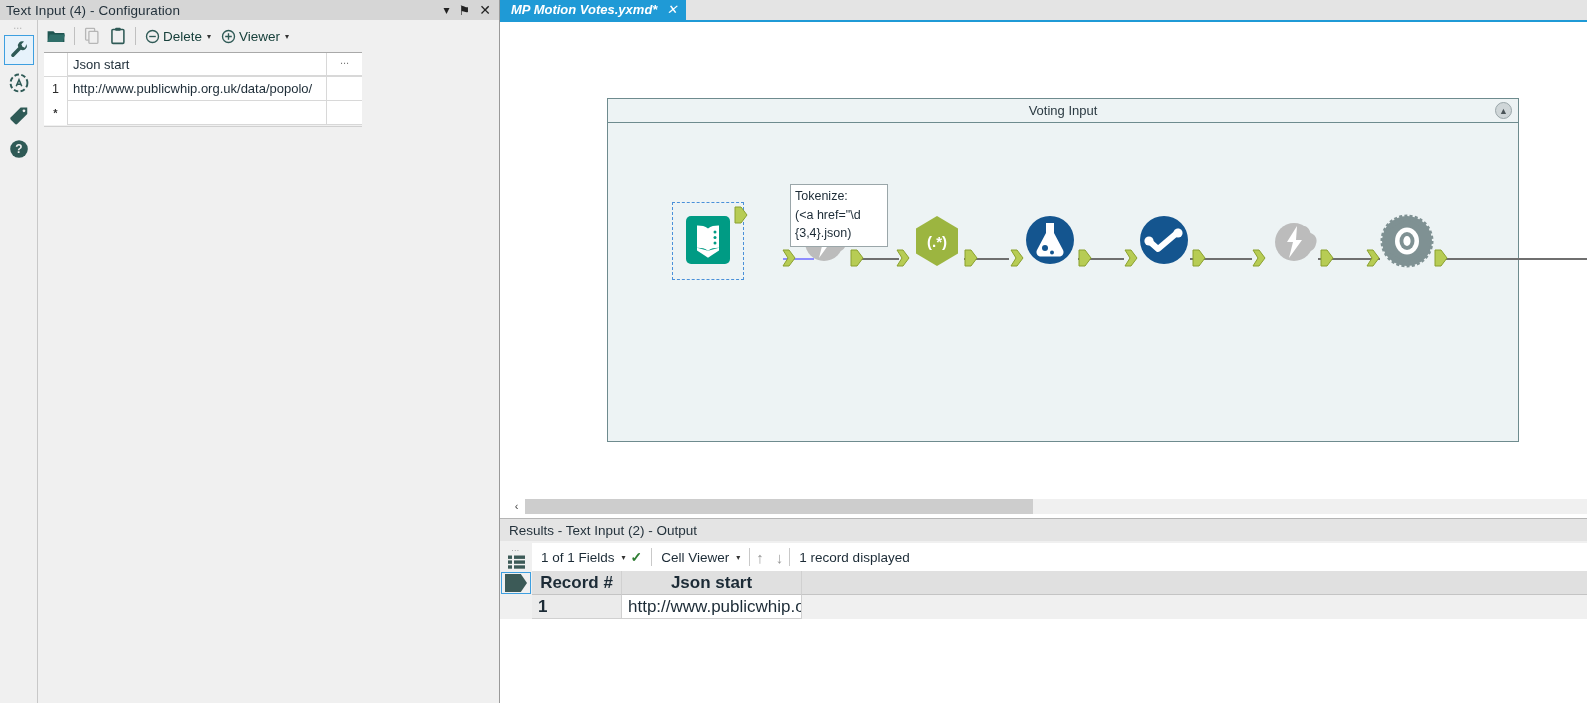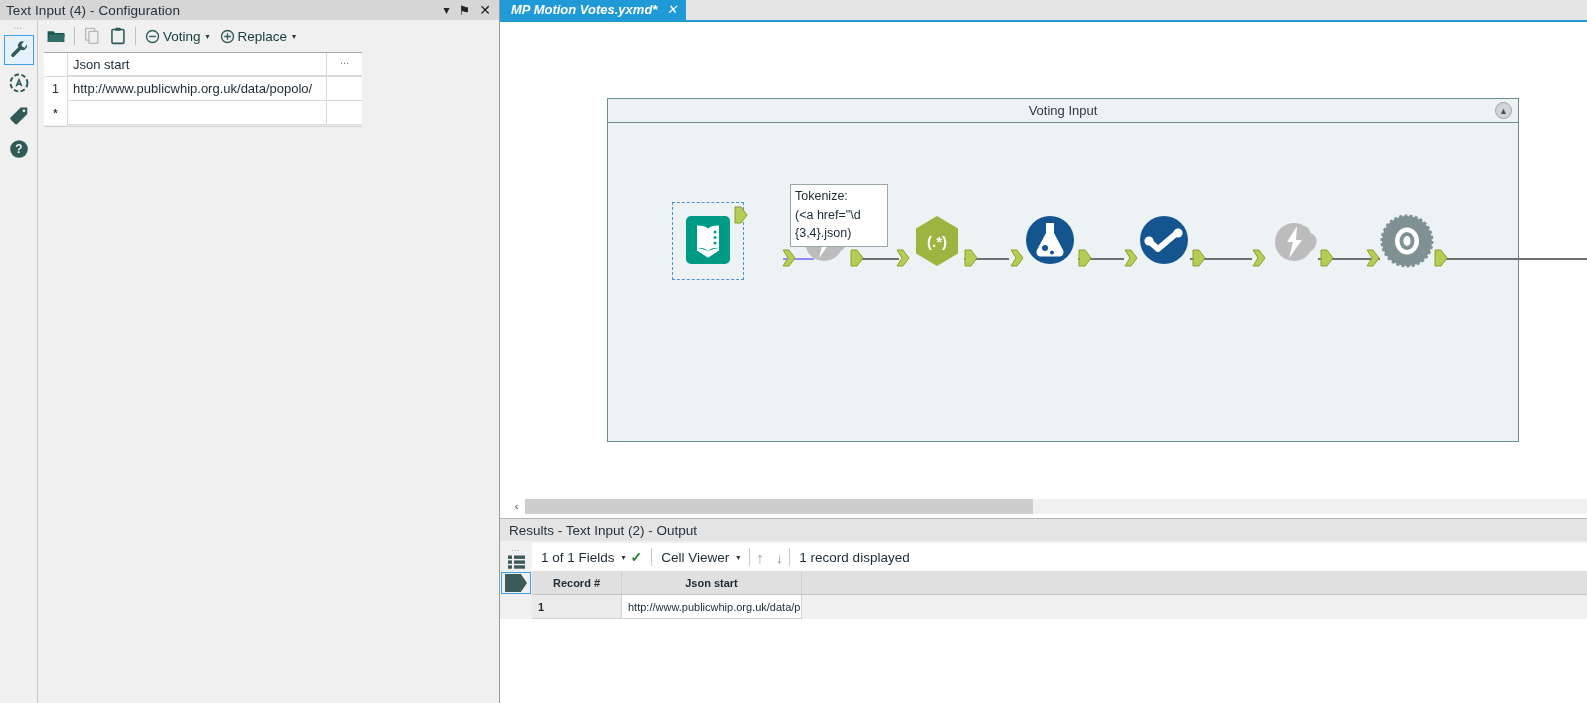--- a/index.html
+++ b/index.html
@@ -201,21 +201,21 @@
     display:flex; align-items:center; justify-content:center;
   }
   .res-marker .tagshape {
     width:22px; height:18px; background:#3c5a57;
     clip-path: polygon(0 0, 72% 0, 100% 50%, 72% 100%, 0 100%);
   }
   .res-marker.sel { outline:1px solid #3d9fe0; outline-offset:-2px; }
   .rc {
     display:flex; align-items:center; padding:4px 6px;
     border-right:1px solid #d0d0d0; border-bottom:1px solid #d0d0d0;
-    font-size:11px; white-space:nowrap; overflow:hidden;
+    font-size:17px; white-space:nowrap; overflow:hidden;
   }
   .res-row.header .rc {
     background:#e0e0e0; font-weight:bold; justify-content:center;
     border-bottom:1px solid #c4c4c4;
   }
   .rc.c-rec { width:90px; flex:0 0 90px; background:#e0e0e0; font-weight:bold; }
   .res-row.data .rc.c-rec { background:#ebebeb; justify-content:flex-start; }
   .rc.c-json { width:180px; flex:0 0 180px; }
   .res-row.data .rc.c-json { background:#ffffff; font-weight:normal; }
   .rc.c-tail { flex:1; border-right:none; background:#f0f0f0; border-bottom:none; }
@@ -291,29 +291,29 @@
               <rect x="3.6" y="3" width="14.6" height="17" rx="1.3" fill="none" stroke="#2f5a56" stroke-width="1.9"></rect>
               <rect x="7.6" y="0.9" width="6.6" height="3.8" rx="1" fill="#2f5a56"></rect>
             </svg>
           </div>
           <div class="tsep"></div>
           <div class="tbtn label-btn">
             <svg width="15" height="15" viewBox="0 0 20 20" aria-hidden="true">
               <circle cx="10" cy="10" r="8" fill="none" stroke="#2f5a56" stroke-width="1.8"></circle>
               <path d="M5.6 10h8.8" stroke="#2f5a56" stroke-width="1.8"></path>
             </svg>
-            <span>Voting</span>
+            <span>Delete</span>
             <span class="caret">▾</span>
           </div>
           <div class="tbtn label-btn">
             <svg width="15" height="15" viewBox="0 0 20 20" aria-hidden="true">
               <circle cx="10" cy="10" r="8" fill="none" stroke="#2f5a56" stroke-width="1.8"></circle>
               <path d="M5.6 10h8.8M10 5.6v8.8" stroke="#2f5a56" stroke-width="1.8"></path>
             </svg>
-            <span>Replace</span>
+            <span>Viewer</span>
             <span class="caret">▾</span>
           </div>
         </div>
 
         <div class="grid-wrap">
           <div class="grid">
             <div class="grid-row header">
               <div class="gc-num"></div>
               <div class="gc-field">Json start</div>
               <div class="gc-extra">...</div>

